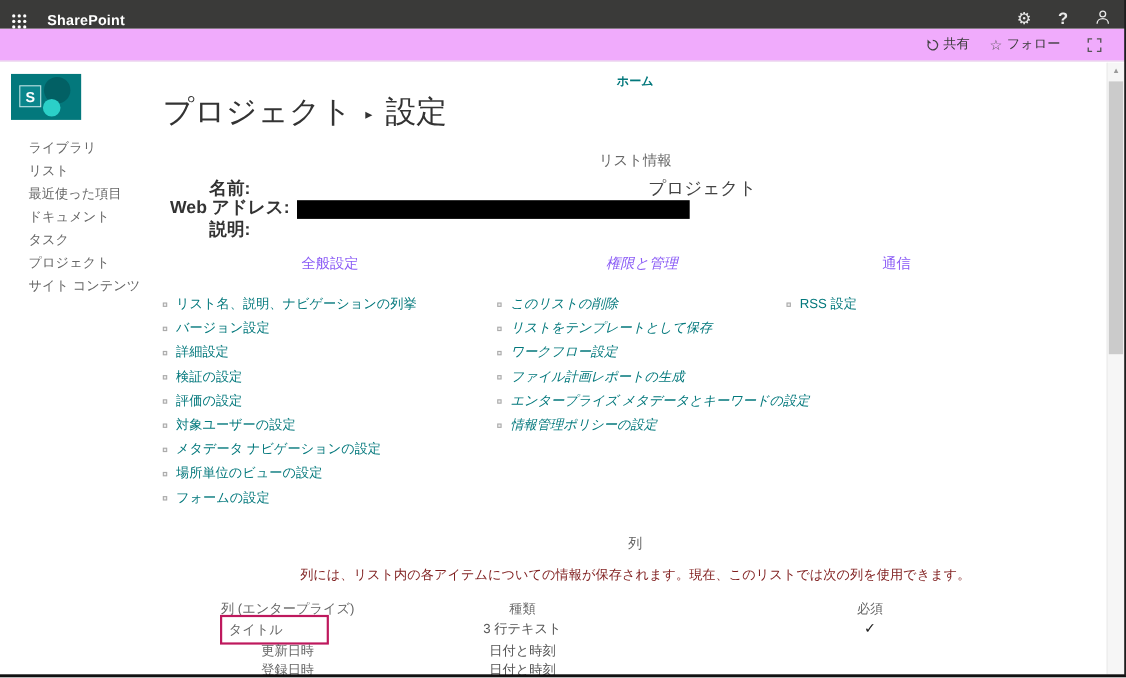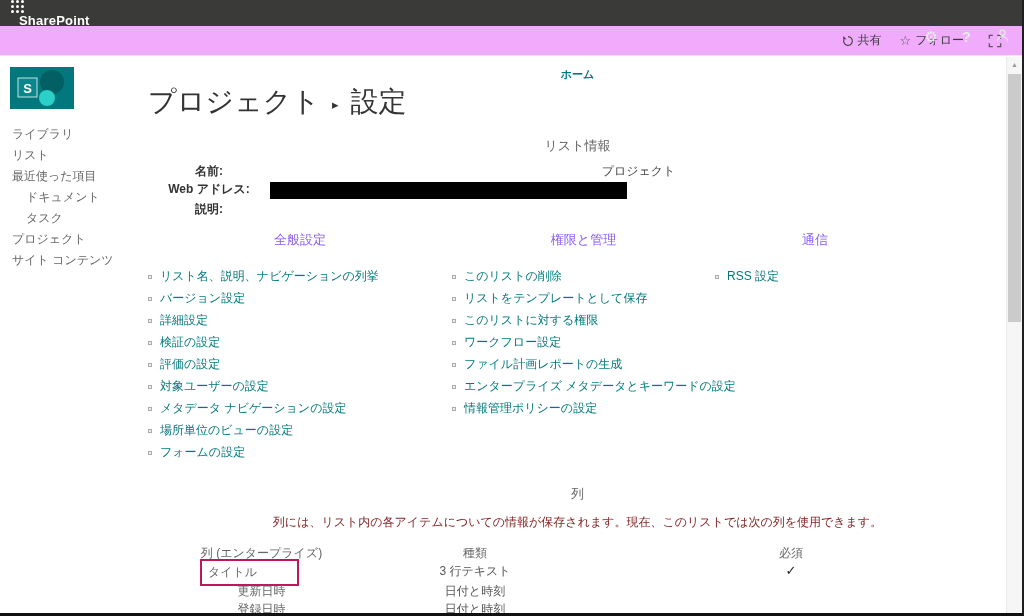--- a/index.html
+++ b/index.html
@@ -5,21 +5,21 @@
   * { margin:0; padding:0; box-sizing:border-box; }
   html,body { width:1024px; height:616px; overflow:hidden; background:#fff;
     font-family:"Liberation Sans","DejaVu Sans",sans-serif; }
   body { position:relative; }
 
   
   .frame { position:absolute; inset:0; border-right:2px solid #1e1e1e; border-bottom:3px solid #111; pointer-events:none; z-index:60; }
 
   
   .topbar { position:absolute; left:0; top:0; width:100%; height:26px; background:#3a3a39;
-    display:flex; align-items:flex-start; color:#fff; z-index:10;flex-direction:column; }
+    display:flex; align-items:flex-end; color:#fff; z-index:10; }
   .waffle { display:grid; grid-template-columns:repeat(3,3px); grid-gap:2px; margin:0 0 0 11px; cursor:pointer; }
   .waffle i { width:3px; height:3px; background:#fff; border-radius:50%; display:block; }
   .app-name { font-size:13px; font-weight:bold; margin-left:19px; letter-spacing:.2px; }
   .topbar-right { margin-left:auto; display:flex; align-items:center; gap:24px; margin-right:14px; }
   .topbar-right .tb-icon { color:#e9e9e9; font-size:15px; line-height:1; cursor:pointer; }
   .help-glyph { font-size:14px; font-weight:bold; }
 
   
   .commandbar { position:absolute; left:0; top:26px; width:100%; height:30px; background:#f0abfc;
     border-bottom:1px solid #ececec; display:flex; align-items:center; justify-content:flex-end; z-index:9; }
@@ -32,40 +32,40 @@
   .scrollbar { position:absolute; right:2px; top:57px; width:16px; bottom:3px; background:#f6f6f6;
     border-left:1px solid #ebebeb; z-index:40; }
   .scroll-up { height:15px; display:flex; align-items:center; justify-content:center;
     font-size:7px; color:#9a9a9a; cursor:pointer; }
   .scroll-thumb { position:absolute; top:17px; left:1px; right:1px; height:248px; background:#cbcbcb; cursor:pointer; }
 
   
   .sidebar { position:absolute; left:0; top:57px; width:145px; bottom:0; background:#fff; }
   .logo { margin:10px 0 0 10px; display:block; }
   .nav { margin-top:15px; }
-  .nav-item { font-size:12px; color:#666; line-height:21px; padding-left:12px; cursor:pointer; white-space:nowrap; }
+  .nav-item { font-size:12px; color:#666; line-height:21px; padding-left:26px; cursor:pointer; white-space:nowrap; }
   .nav-item.indent { padding-left:26px; }
 
   
   .main { position:absolute; left:145px; top:57px; right:17px; bottom:0; padding:7px 0 0 3px; overflow:hidden;text-align:center; }
 
   .breadcrumb { font-size:11px; font-weight:bold; color:#03787c; cursor:pointer; display:inline-block; }
   .page-title { margin-top:1px; font-size:28px; color:#333; font-weight:400; display:flex; align-items:center; }
   .title-sep { font-size:13px; color:#333; margin:4px 12px 0 12px; }
 
   .list-info { margin-top:16px; }
   .section-label { font-size:13px; color:#666; }
-  .info-rows { margin-top:9px; display:grid; grid-template-columns:122px auto; row-gap:3px; font-size:12px; }
+  .info-rows { margin-top:9px; display:grid; grid-template-columns:122px auto; row-gap:3px; font-size:16px; }
   .info-label { font-weight:bold; color:#333; line-height:15px; }
   .info-value { color:#444; line-height:15px; }
   .redaction { width:357px; height:17px; background:#000; }
 
   .groups { margin-top:14px; display:flex; }
   .group-general { width:304px; }
-  .group-perm { width:263px; }
+  .group-perm { width:263px;font-style:italic; }
   .group-comm { width:200px; }
   .group-title { font-size:13px; color:#8b5cf6; margin-bottom:21px; }
   .link-row { display:flex; align-items:center; margin-bottom:9px; height:13px; }
   .bullet { width:4px; height:4px; border:1px solid #ababab; background:#efefef; margin-right:8px; flex:none; }
   .slink { font-size:12px; color:#03787c; cursor:pointer; text-decoration:none; white-space:nowrap; }
 
   .columns-section { margin-top:17px; }
   .col-desc { margin-top:11px; font-size:12px; color:#7f1d1d; }
   .ctable { margin-top:13px; display:grid; grid-template-columns:227px 200px auto; font-size:12px; }
   .ctable .th { color:#666; line-height:18px; }
@@ -220,24 +220,20 @@
       <div class="link-row">
           <span class="bullet"></span>
           <a class="slink">このリストの削除</a>
         </div>
       <div class="link-row">
           <span class="bullet"></span>
           <a class="slink">リストをテンプレートとして保存</a>
         </div>
       <div class="link-row">
           <span class="bullet"></span>
-          <a class="slink">このリストに対する権限</a>
-        </div>
-      <div class="link-row">
-          <span class="bullet"></span>
           <a class="slink">ワークフロー設定</a>
         </div>
       <div class="link-row">
           <span class="bullet"></span>
           <a class="slink">ファイル計画レポートの生成</a>
         </div>
       <div class="link-row">
           <span class="bullet"></span>
           <a class="slink">エンタープライズ メタデータとキーワードの設定</a>
         </div>

